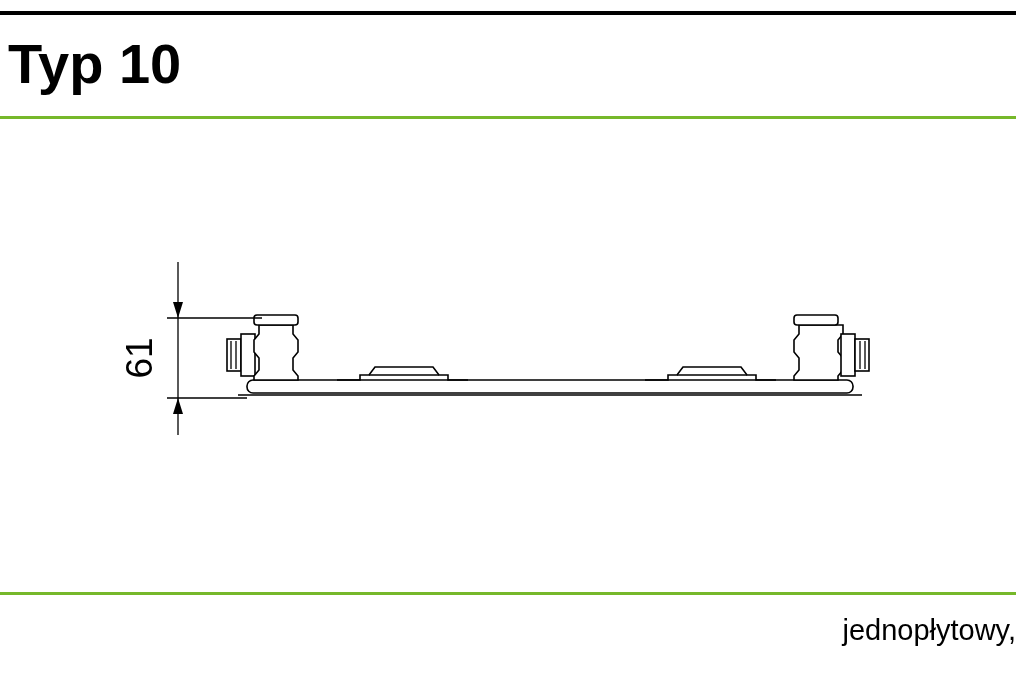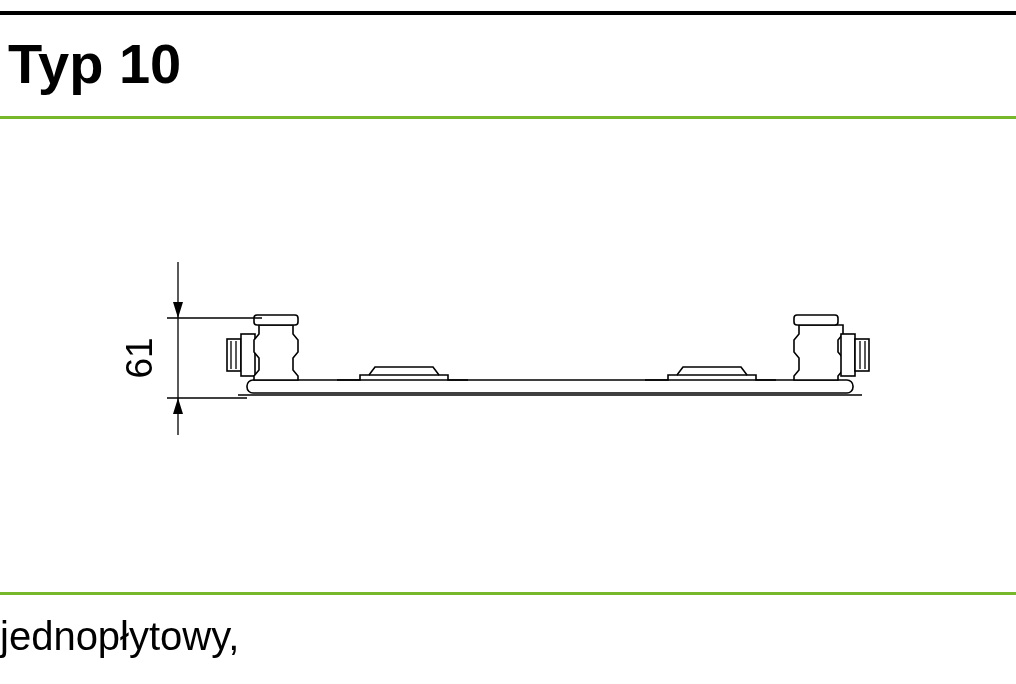--- a/index.html
+++ b/index.html
@@ -16,21 +16,21 @@
   .rule-green{height:3px;background:var(--accent);}
   .rule-green.header{top:116px;}
   .rule-green.footer{top:592px;}
   .page-title{
     position:absolute;top:36px;left:8px;width:100%;
     font-size:56px;font-weight:bold;
     letter-spacing:0;line-height:1;
   }
   .caption{
     position:absolute;top:616px;left:0;width:100%;
-    text-align:left;font-size:40px;font-weight:normal;line-height:1;
+    text-align:right;font-size:29px;font-weight:normal;line-height:1;
   }
   svg.drawing{position:absolute;top:0;left:0;}
   .stroke{stroke:var(--ink);stroke-width:1.6;fill:none;}
   .stroke-fillwhite{stroke:var(--ink);stroke-width:1.6;fill:#ffffff;}
   .thin{stroke:var(--ink);stroke-width:1.3;fill:none;}
   .arrow{fill:var(--ink);stroke:none;}
   .dim-text{
     font-family:"Liberation Sans", sans-serif;
     font-size:37px;fill:var(--ink);font-weight:normal;
   }

